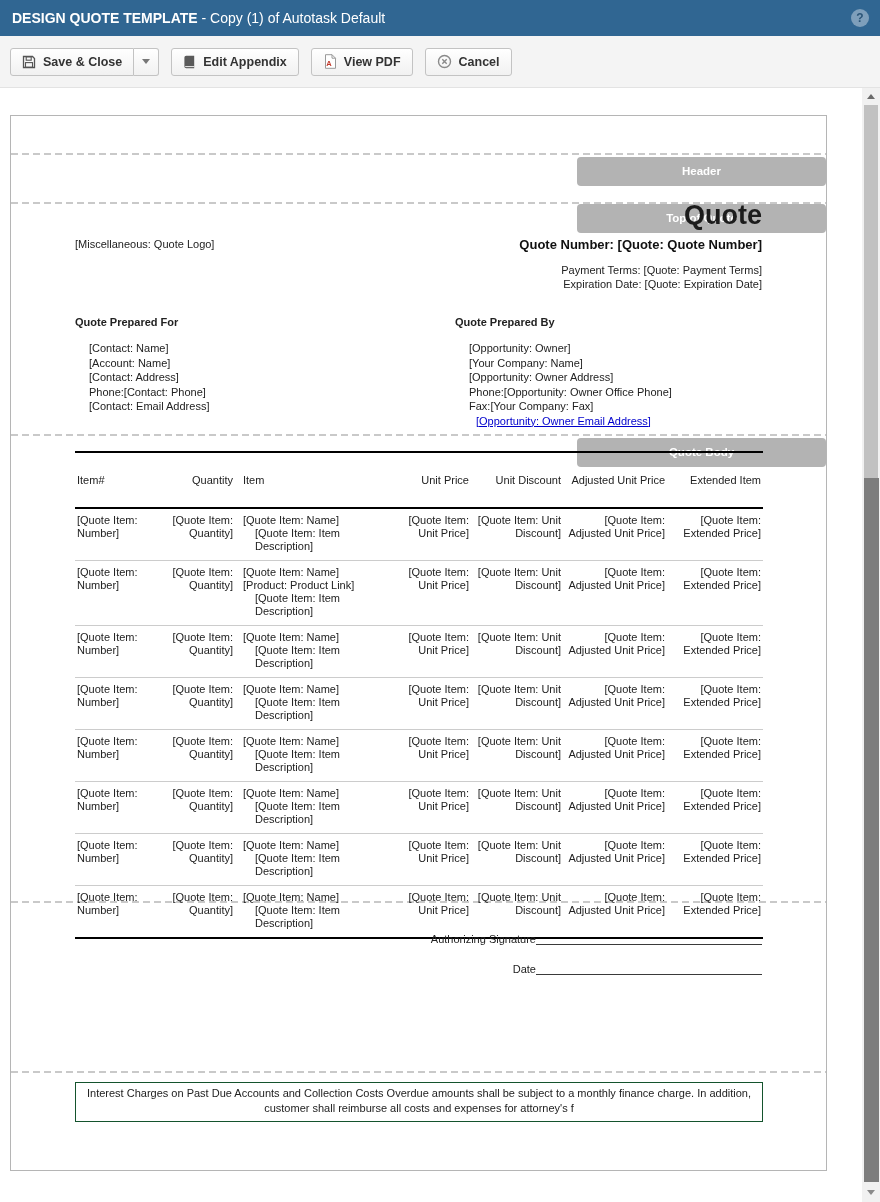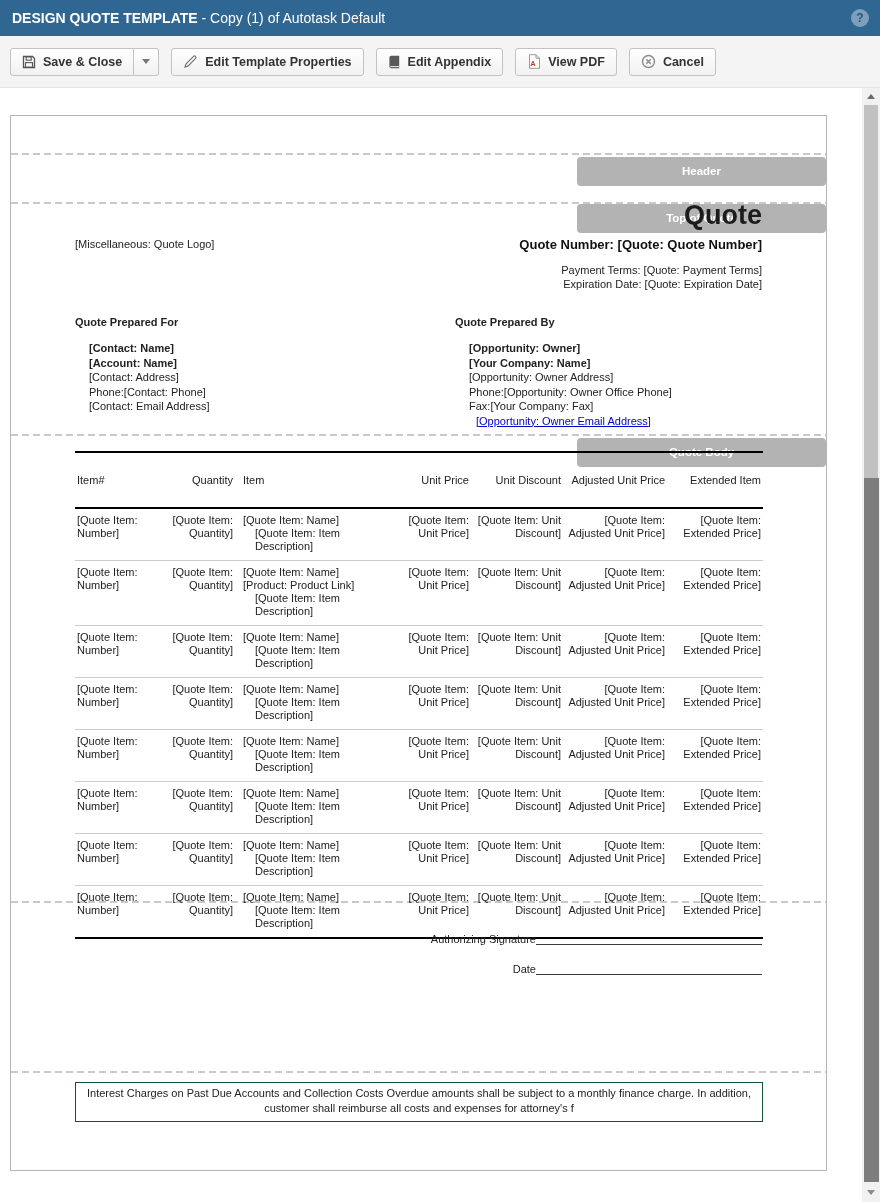--- a/index.html
+++ b/index.html
@@ -42,21 +42,21 @@
   .b { font-weight:bold; }
 
   .quote-title { right:64px; top:84px; font-size:27px; font-weight:bold; color:#1c1c1c; }
   .quote-number { right:64px; top:121px; font-size:13px; font-weight:bold; color:#111; }
   .terms { right:64px; top:148px; font-size:11px; color:#222; text-align:right; line-height:13.5px; }
   .logo-ph { left:64px; top:122px; font-size:11px; color:#222; }
 
   .addr-block { top:200px; font-size:11px; color:#222; }
   .addr-block .hd { font-weight:bold; }
   .addr-lines { margin-top:13px; padding-left:14px; line-height:14.5px; }
-  .addr-line.b { font-weight:bold; }
+  .addr-line.b { font-weight:normal; }
   .addr-line.lnk { color:#0000cc; text-decoration:underline; cursor:pointer;padding-left:7px; }
 
   
   table.quote { left:64px; top:335px; width:688px; border-collapse:collapse; table-layout:fixed;
                 font-size:11px; color:#222; }
   .c0{width:86px}.c1{width:74px}.c2{width:152px}.c3{width:84px}.c4{width:92px}.c5{width:104px}.c6{width:96px}
   table.quote thead tr { border-top:2px solid #000; border-bottom:2px solid #000; }
   table.quote th { font-weight:normal; padding:21px 2px; white-space:nowrap; }
   table.quote td { vertical-align:top; padding:5px 2px 7px; line-height:13px; }
   table.quote th.c2i, table.quote td.c2i { padding-left:8px; }
@@ -107,28 +107,20 @@
     </div>
     <div class="btn arrow">
       <span class="icon">
         <svg width="8" height="5" viewBox="0 0 8 5">
             <path d="M0 0h8L4 5z" fill="#777"></path>
           </svg>
       </span>
     </div>
   </div>
 
-  <div class="btn">
-    <span class="icon">
-      <svg width="15" height="15" viewBox="0 0 15 15">
-          <path d="M2 13l1.1-3.2L10.5 2.4a1.45 1.45 0 0 1 2.05 2.05L5.2 11.9z" fill="none" stroke="#777" stroke-width="1.2"></path>
-        </svg>
-    </span>
-    <span>Edit Template Properties</span>
-  </div>
 
   <div class="btn">
     <span class="icon">
       <svg width="13" height="14" viewBox="0 0 13 14">
           <path d="M3.2 0.8h8v12.4h-8a1.8 1.8 0 0 1-1.8-1.8V2.6a1.8 1.8 0 0 1 1.8-1.8z" fill="#5a5a5a"></path>
           <path d="M2.2 11.6h9" stroke="#fff" stroke-width="0.9"></path>
         </svg>
     </span>
     <span>Edit Appendix</span>
   </div>

